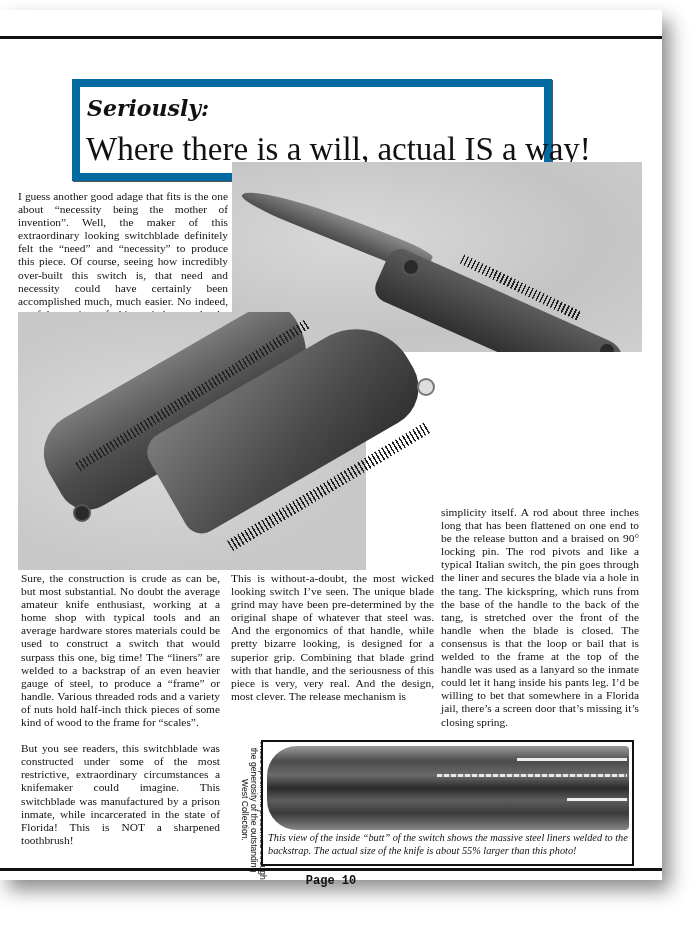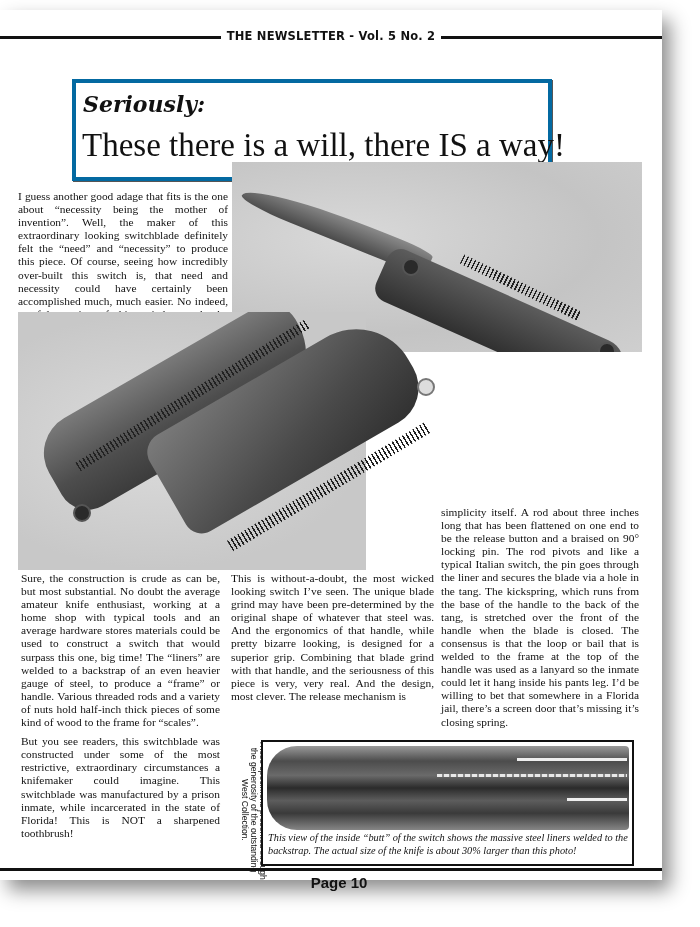--- a/index.html
+++ b/index.html
@@ -1,54 +1,53 @@
 <!DOCTYPE html>
 <html><head>
 <meta charset="utf-8">
 <style>
   html, body { margin:0; padding:0; }
   body { width:700px; height:927px; background:#ffffff; position:relative; overflow:hidden; font-family:"Liberation Serif", serif; }
   .page { position:absolute; left:0; top:10px; width:662px; height:870px; background:#ffffff; box-shadow: 8px 10px 18px rgba(0,0,0,0.45); }
   .hdr-line { position:absolute; top:26px; height:3px; background:#111; }
   .hdr-text { position:absolute; top:19px; left:0; width:662px; text-align:center; font-family:"DejaVu Sans", sans-serif; font-size:11.5px; font-weight:bold; color:#111; letter-spacing:0.2px; }
   .hdr-text span { background:#fff; padding:0 6px; }
-  .title-box { position:absolute; left:72px; top:69px; width:480px; height:102px; border:4px solid #0369a1; box-shadow:1px 1px 0 #555; box-sizing:border-box; }
+  .title-box { position:absolute; left:72px; top:69px; width:480px; height:102px; border:8px solid #0369a1; box-shadow:1px 1px 0 #555; box-sizing:border-box; }
   .kicker { position:absolute; left:7px; top:8px; font-family:"DejaVu Serif", serif; font-style:italic; font-weight:bold; font-size:22px; color:#111; }
   .headline { position:absolute; left:6px; top:44px; font-family:"Liberation Serif", serif; font-size:33px; color:#111; white-space:nowrap; }
   .col { position:absolute; font-size:11.4px; line-height:13.1px; color:#111; text-align:justify; }
   .col p { margin:0; }
   .photo { position:absolute; overflow:hidden; }
   .ph-top { left:232px; top:152px; width:410px; height:190px; background: radial-gradient(ellipse at 30% 40%, #d9d9d9, #c4c4c4 60%, #cfcfcf); }
   .ph-left { left:18px; top:302px; width:348px; height:258px; background: radial-gradient(ellipse at 40% 50%, #dcdcdc, #c8c8c8 70%); }
   .knife-blade { position:absolute; left:12px; top:15px; width:200px; height:26px; background:linear-gradient(180deg,#8a8a8a,#4a4a4a); border-radius:80% 20% 20% 30%; transform:rotate(22deg); transform-origin:left center; }
   .knife-handle { position:absolute; left:150px; top:80px; width:260px; height:56px; background:linear-gradient(180deg,#5c5c5c,#303030); border-radius:18px 30px 40px 18px; transform:rotate(24deg); transform-origin:left center; }
   .bolt { position:absolute; width:14px; height:14px; border-radius:50%; background:#2a2a2a; border:2px solid #555; }
   .handle2 { position:absolute; left:35px; top:120px; width:290px; height:95px; background:linear-gradient(180deg,#7a7a7a,#4d4d4d 60%,#3c3c3c); border-radius:40px 30px 60px 30px; transform:rotate(-30deg); transform-origin:left center; }
   .spring { position:absolute; height:10px; background:repeating-linear-gradient(90deg,#222 0 1.5px,transparent 1.5px 4px); }
   .handle3 { position:absolute; left:195px; top:420px; width:275px; height:110px; background:linear-gradient(160deg,#7c7c7c,#4a4a4a 60%,#2e2e2e); border-radius:20px 60px 40px 18px; transform:rotate(-30deg); transform-origin:left bottom; }
   .credit { position:absolute; left:243px; top:730px; width:24px; height:140px; }
   .credit-inner { position:absolute; left:0; top:0; width:140px; transform:rotate(90deg) translateY(-24px); transform-origin:top left; font-family:"Liberation Sans", sans-serif; font-size:8.6px; line-height:9px; color:#111; text-align:center; }
   .caption-box { position:absolute; left:261px; top:730px; width:373px; height:126px; border:2px solid #111; box-sizing:border-box; background:#fff; }
   .butt-photo { position:absolute; left:4px; top:4px; width:362px; height:84px; background:linear-gradient(180deg,#9a9a9a 0%,#4c4c4c 18%,#6a6a6a 35%,#2b2b2b 50%,#5d5d5d 65%,#3a3a3a 80%,#858585 100%); border-radius:30px 4px 4px 30px; overflow:hidden; }
   .butt-line { position:absolute; height:3px; background:repeating-linear-gradient(90deg,#e8e8e8 0 5px,#888 5px 7px); }
   .caption { position:absolute; left:5px; top:90px; width:362px; font-family:"Liberation Serif", serif; font-style:italic; font-size:10.3px; line-height:12.5px; color:#111; }
   .foot-line { position:absolute; left:0; top:858px; width:662px; height:3px; background:#111; }
-  .foot-text { position:absolute; left:0; top:864px; width:662px; text-align:center; font-family:Liberation Sans, sans-serif; font-size:15px; font-weight:bold; color:#111;padding-left:8px; }
+  .foot-text { position:absolute; left:0; top:864px; width:662px; text-align:center; font-family:Liberation Mono, monospace; font-size:12px; font-weight:bold; color:#111; }
 </style>
 </head>
 <body>
 
 <div class="page">
 
   <div class="hdr-line" style="left:0;width:662px;"></div>
-  <div class="hdr-text"><span>THE NEWSLETTER - Vol. 5 No. 2</span></div>
 
   <div class="title-box">
     <div class="kicker">Seriously:</div>
-    <div class="headline">These there is a will, there IS a way!</div>
+    <div class="headline">Where there is a will, actual IS a way!</div>
   </div>
 
   <div class="photo ph-top">
     <div class="knife-blade"></div>
     <div class="knife-handle"></div>
     <div class="bolt" style="left:170px;top:96px;"></div>
     <div class="bolt" style="left:366px;top:180px;"></div>
     <div class="spring" style="left:230px;top:92px;width:130px;transform:rotate(26deg);transform-origin:left;"></div>
   </div>
 
@@ -64,39 +63,39 @@
   </div>
 
   <div class="photo" style="left:0;top:0;width:662px;height:580px;pointer-events:none;">
     <div class="handle3"></div>
     <div class="spring" style="left:230px;top:530px;width:230px;height:12px;transform:rotate(-31deg);transform-origin:left;"></div>
     <div class="bolt" style="left:417px;top:368px;background:#ddd;border-color:#777;"></div>
   </div>
 
   <div class="col" style="left:21px;top:562px;width:199px;">
     <p>Sure, the construction is crude as can be, but most substantial. No doubt the average amateur knife enthusiast, working at a home shop with typical tools and an average hardware stores materials could be used to construct a switch that would surpass this one, big time! The “liners” are welded to a backstrap of an even heavier gauge of steel, to produce a “frame” or handle. Various threaded rods and a variety of nuts hold half-inch thick pieces of some kind of wood to the frame for “scales”.</p>
-    <p style="margin-top:6px;">But you see readers, this switchblade was constructed under some of the most restrictive, extraordinary circumstances a knifemaker could imagine. This switchblade was manufactured by a prison inmate, while incarcerated in the state of Florida! This is NOT a sharpened toothbrush!</p>
+    <p style="margin-top:13px;">But you see readers, this switchblade was constructed under some of the most restrictive, extraordinary circumstances a knifemaker could imagine. This switchblade was manufactured by a prison inmate, while incarcerated in the state of Florida! This is NOT a sharpened toothbrush!</p>
   </div>
 
   <div class="col" style="left:231px;top:562px;width:203px;font-family:Liberation Serif, serif;">
     <p>This is without-a-doubt, the most wicked looking switch I’ve seen. The unique blade grind may have been pre-determined by the original shape of whatever that steel was. And the ergonomics of that handle, while pretty bizarre looking, is designed for a superior grip. Combining that blade grind with that handle, and the seriousness of this piece is very, very real. And the design, most clever. The release mechanism is</p>
   </div>
 
   <div class="col" style="left:441px;top:496px;width:198px;">
     <p>simplicity itself. A rod about three inches long that has been flattened on one end to be the release button and a braised on 90° locking pin. The rod pivots and like a typical Italian switch, the pin goes through the liner and secures the blade via a hole in the tang. The kickspring, which runs from the base of the handle to the back of the tang, is stretched over the front of the handle when the blade is closed. The consensus is that the loop or bail that is welded to the frame at the top of the handle was used as a lanyard so the inmate could let it hang inside his pants leg. I’d be willing to bet that somewhere in a Florida jail, there’s a screen door that’s missing it’s closing spring.</p>
   </div>
 
   <div class="credit">
     <div class="credit-inner">These specimens presented through the generosity of the outstanding West Collection.</div>
   </div>
 
   <div class="caption-box">
     <div class="butt-photo">
       <div class="butt-line" style="left:170px;top:28px;width:190px;"></div>
       <div class="butt-line" style="left:250px;top:12px;width:110px;background:#eee;"></div>
       <div class="butt-line" style="left:300px;top:52px;width:60px;background:#eee;"></div>
     </div>
-    <div class="caption">This view of the inside “butt” of the switch shows the massive steel liners welded to the backstrap. The actual size of the knife is about 30% larger than this photo!</div>
+    <div class="caption">This view of the inside “butt” of the switch shows the massive steel liners welded to the backstrap. The actual size of the knife is about 55% larger than this photo!</div>
   </div>
 
   <div class="foot-line"></div>
   <div class="foot-text">Page 10</div>
 </div>
 
 </body></html>

